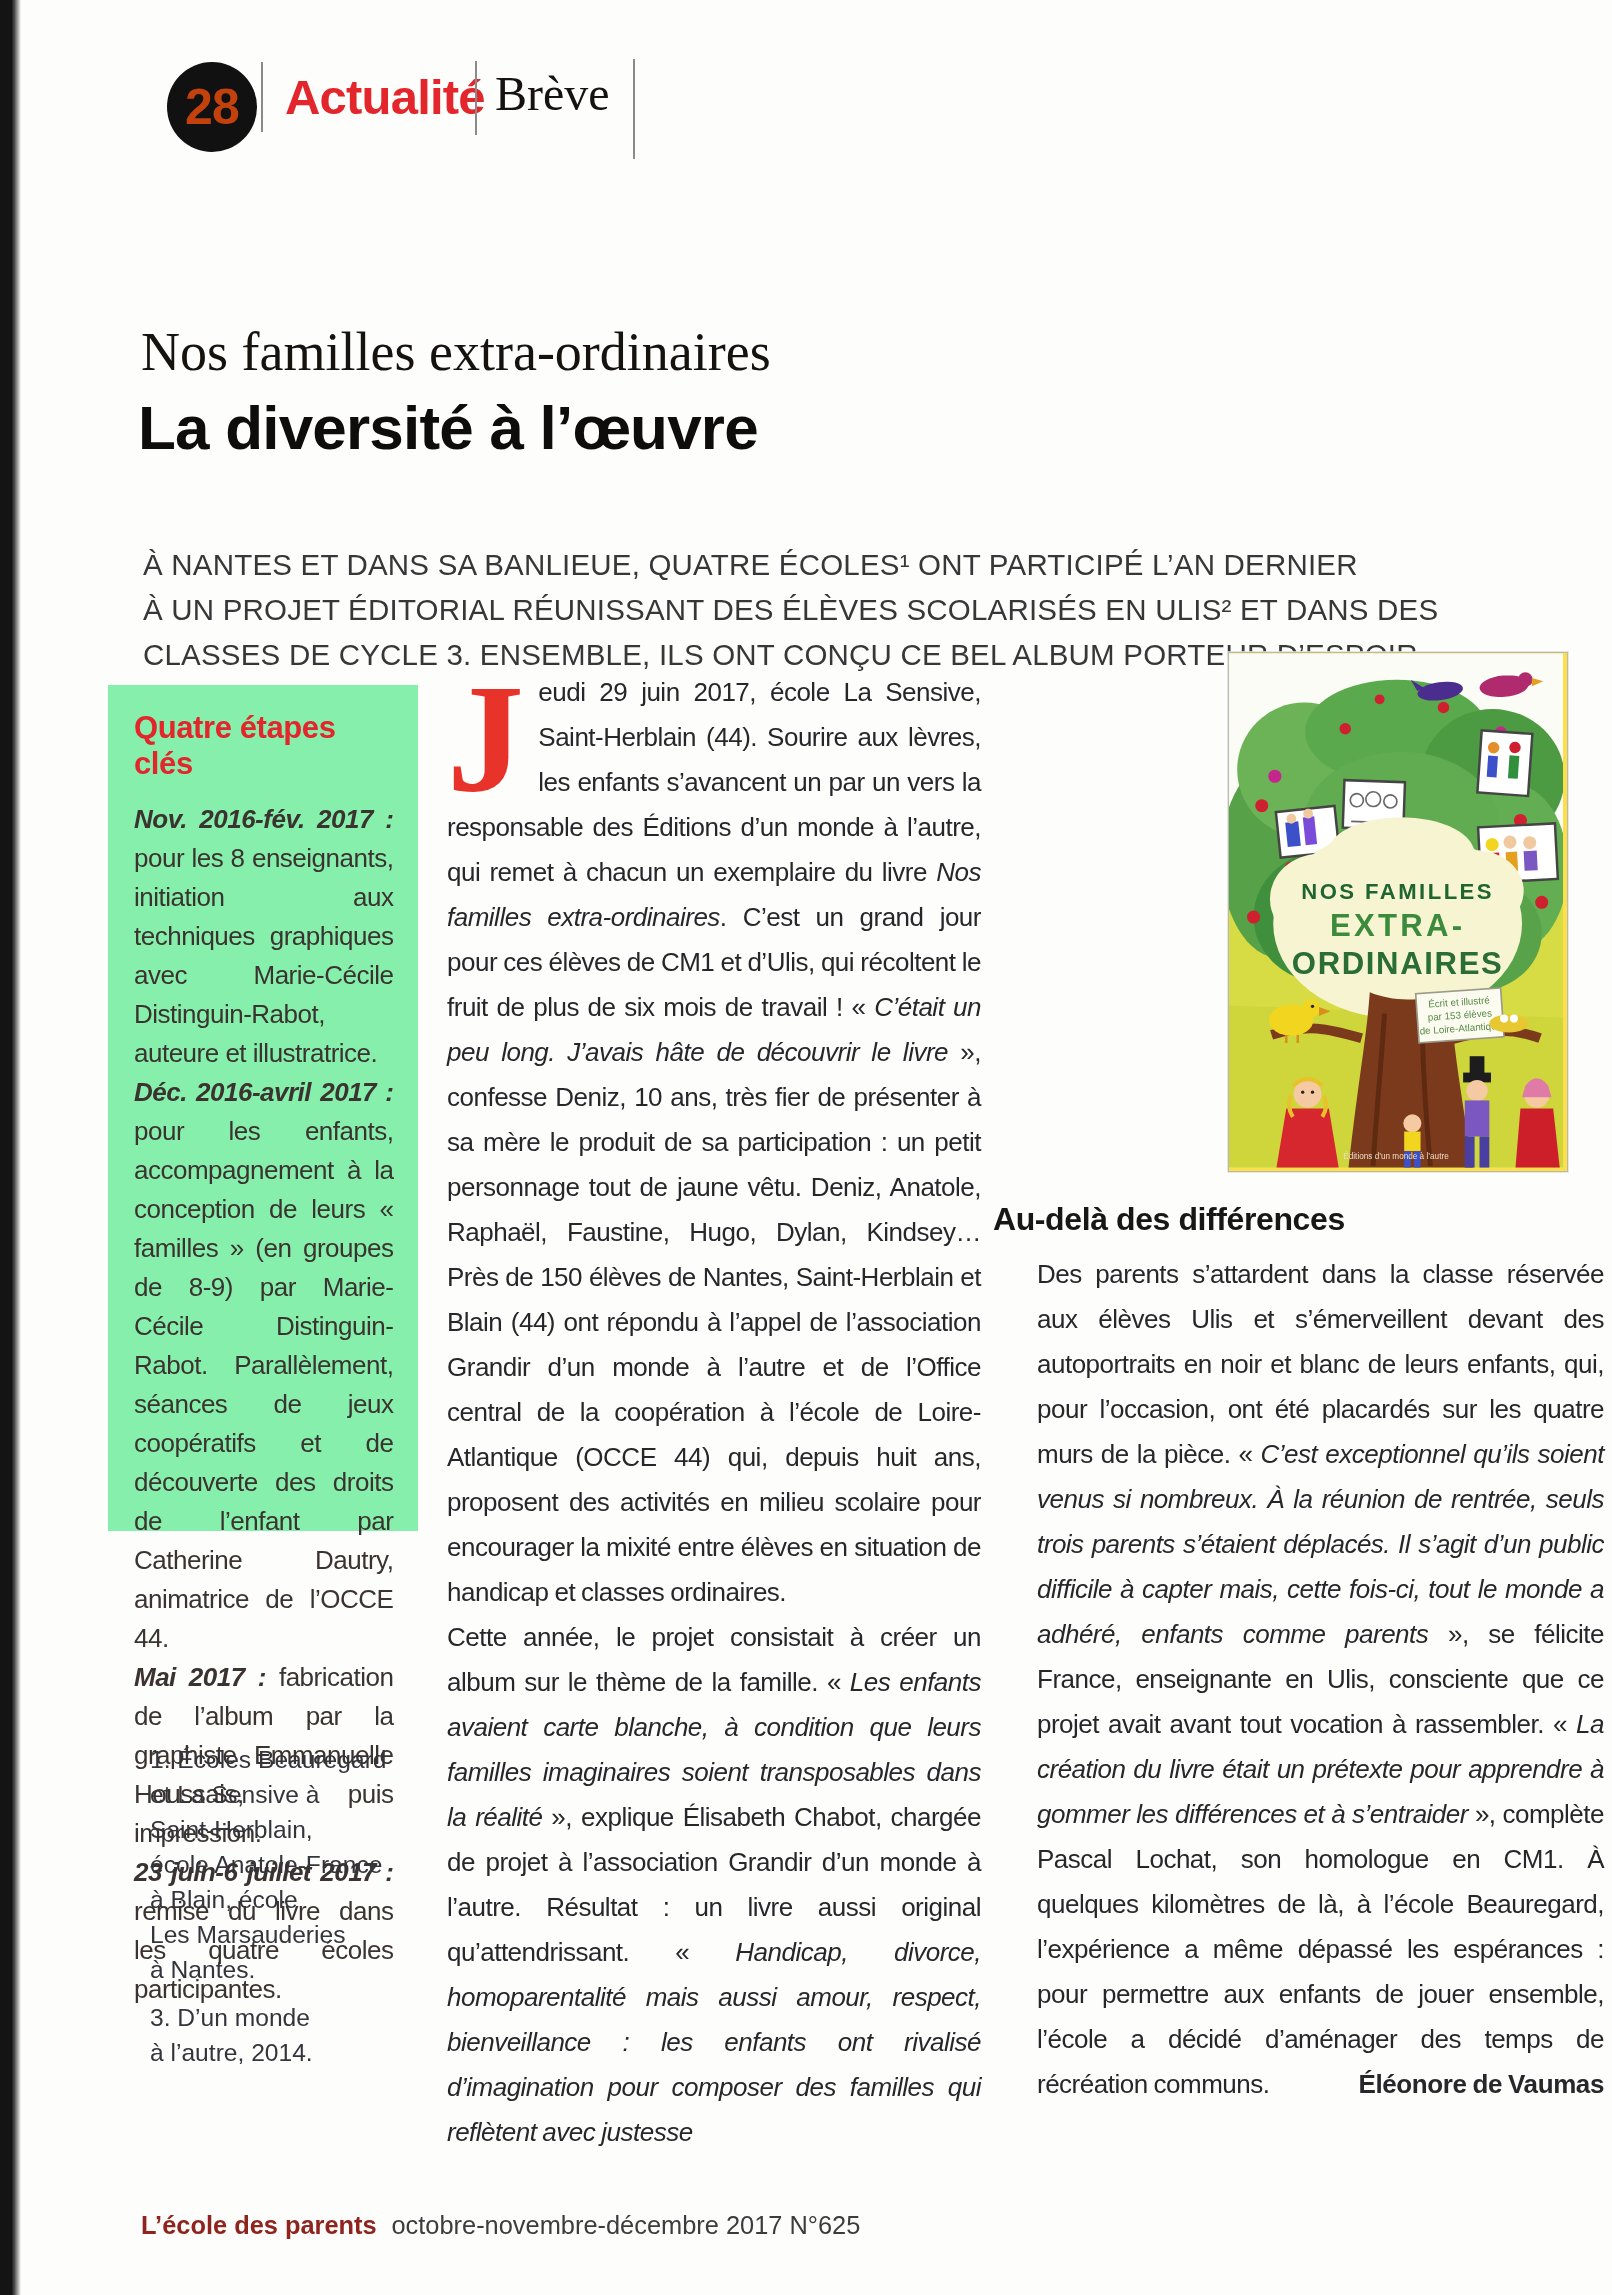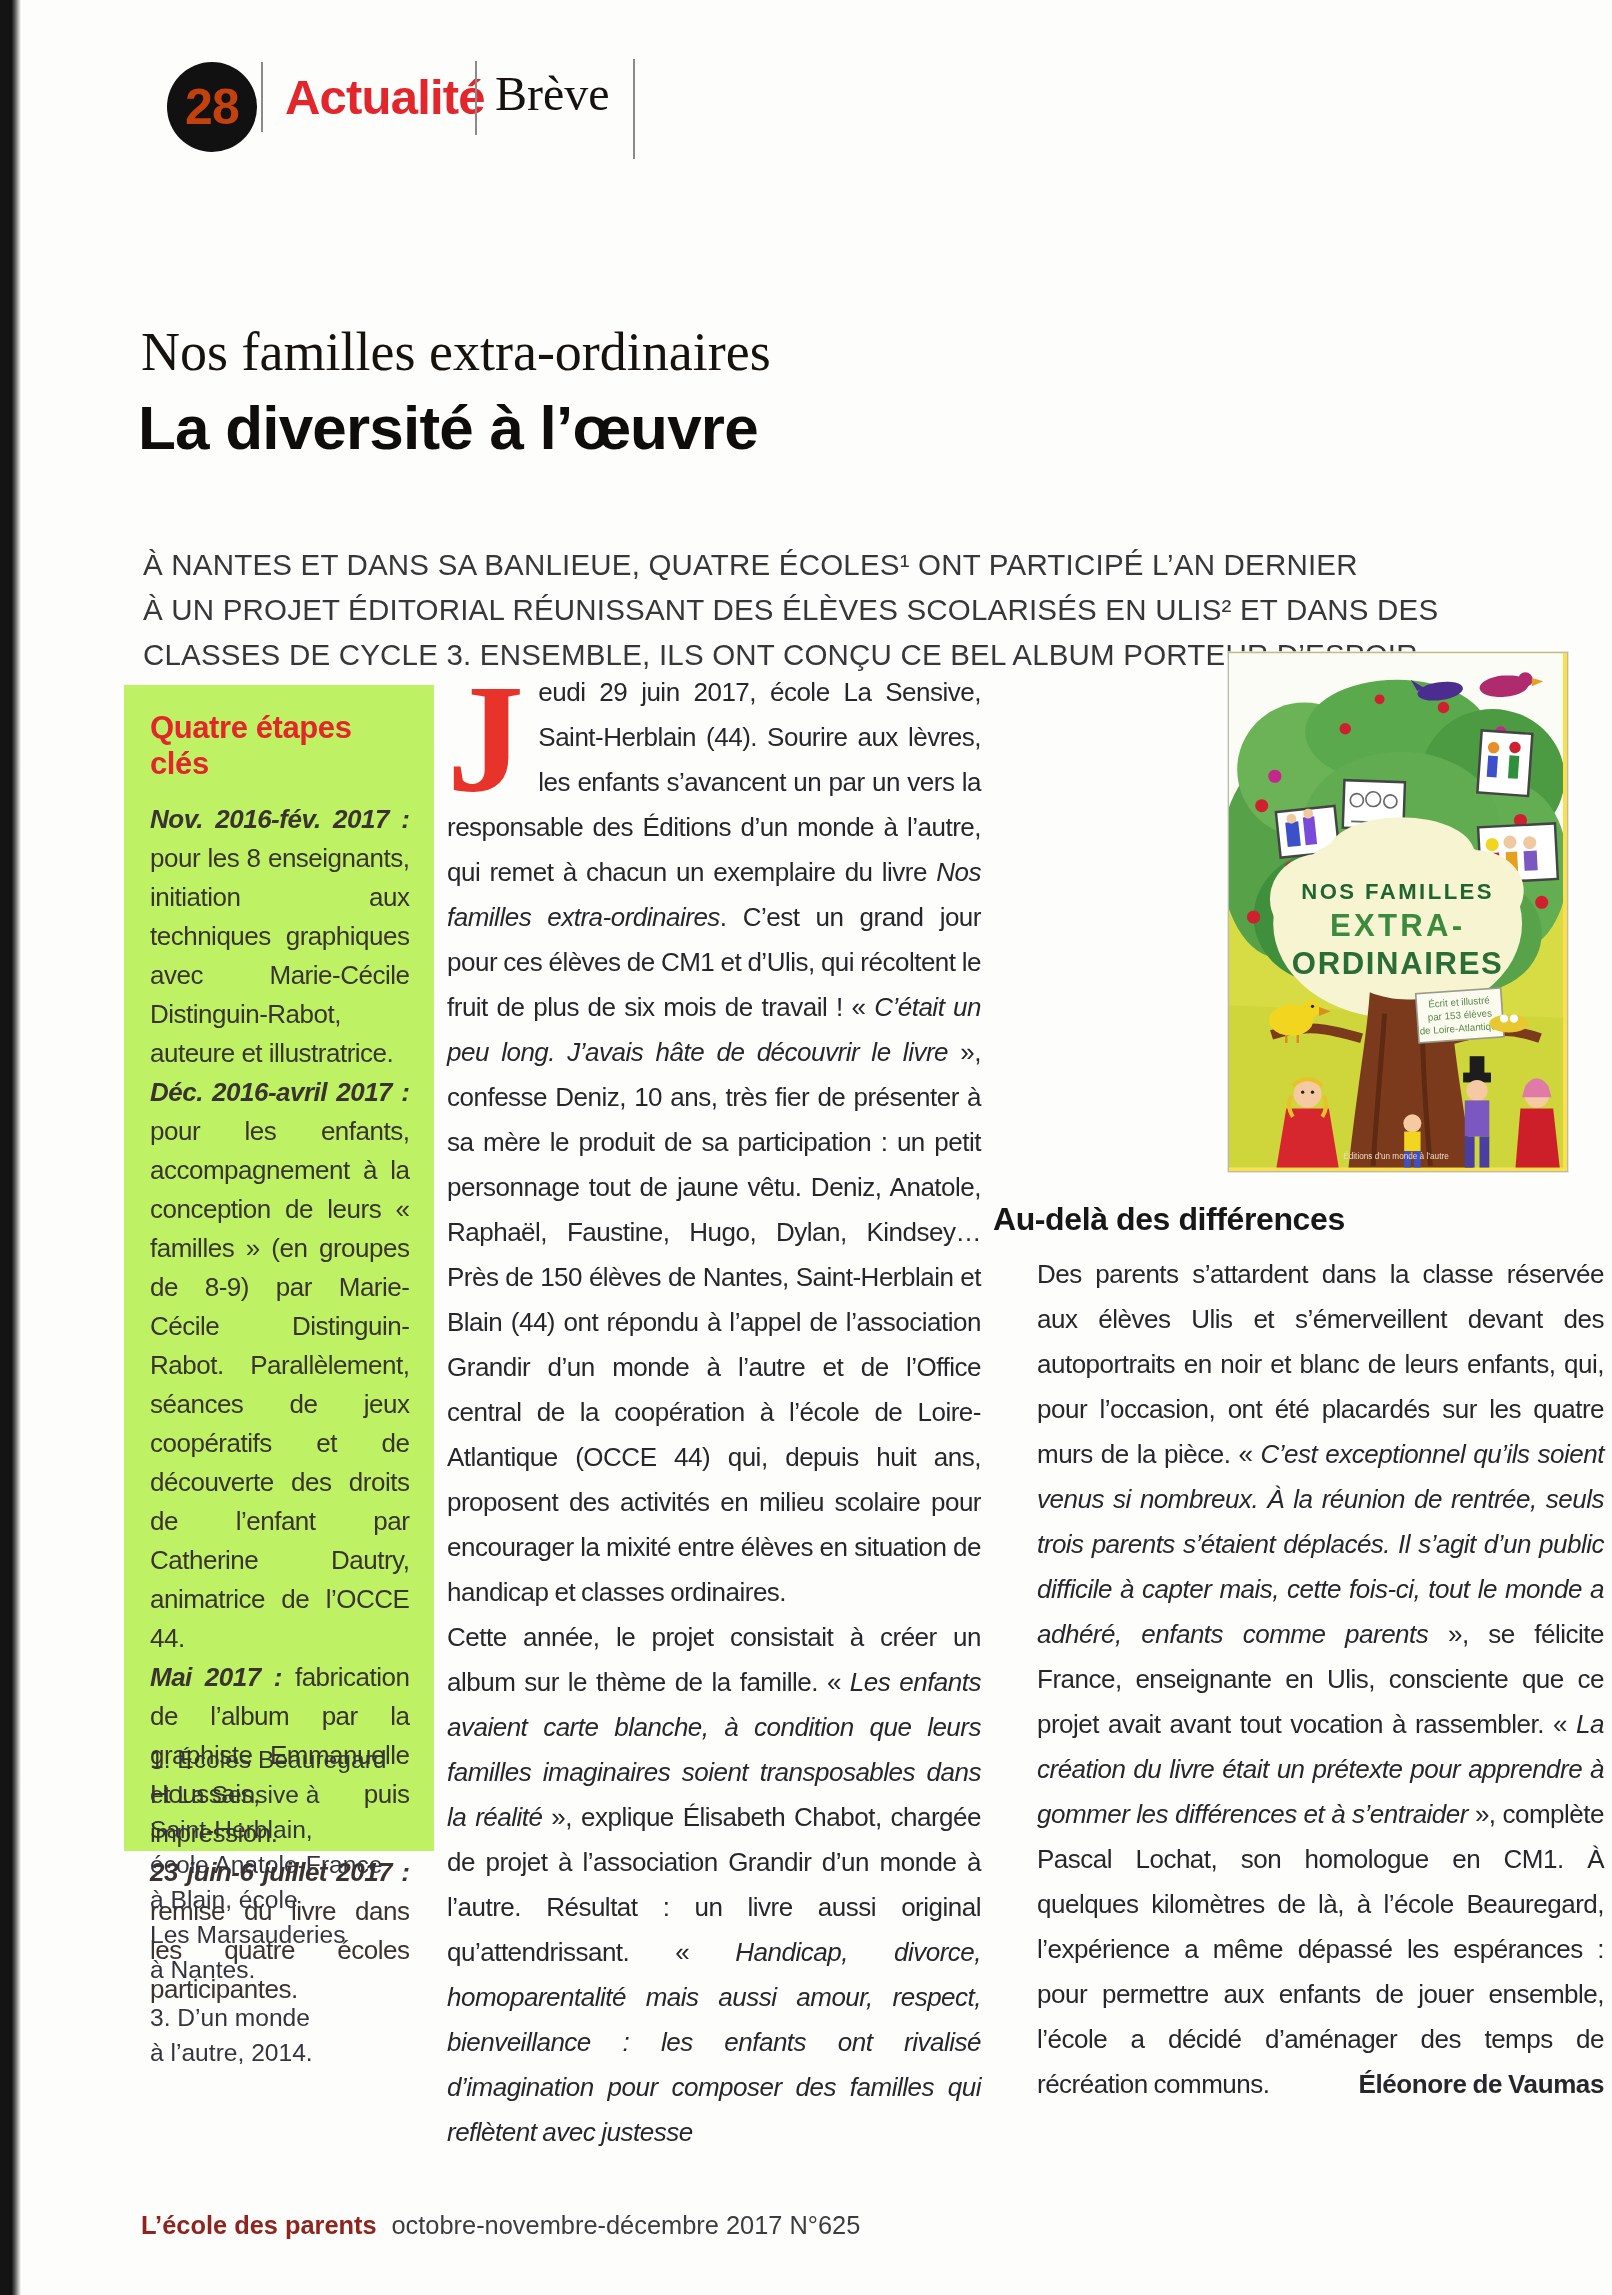--- a/index.html
+++ b/index.html
@@ -22,21 +22,21 @@
   .section-label{left:285px;top:69px;font-size:49px;font-weight:800;color:#e2262b;letter-spacing:-0.8px;}
   .subsection-label{left:495px;top:66px;font-family:"Liberation Serif",serif;font-size:48px;color:#15120f;}
 
   
   .kicker{left:141px;top:321px;font-family:"Liberation Serif",serif;font-size:54px;color:#16130f;letter-spacing:0;}
   .main-title{left:138px;top:392px;font-size:62px;font-weight:800;color:#0e0d0c;letter-spacing:-0.8px;}
   .standfirst{left:143px;top:498px;width:1418px;font-size:29.5px;line-height:45px;color:#37373a;
               white-space:pre-line;letter-spacing:0.2px;margin-top:44px;}
 
   
-  .sidebar{left:124px;top:685px;width:310px;height:1166px;background:#bef264;box-sizing:border-box;
+  .sidebar{left:108px;top:685px;width:310px;height:846px;background:#86efac;box-sizing:border-box;
            padding:24.6px 24.6px 0 26px;}
   .sidebar-title{color:#e2262b;font-size:31px;font-weight:800;margin:0 0 18px 0;letter-spacing:-0.4px;}
   .sidebar-body p{margin:0;font-size:26px;line-height:39px;color:#3a332f;text-align:justify;
                   letter-spacing:-0.5px;}
   .footnotes{left:138px;top:1742px;width:287px;font-size:24.6px;line-height:35px;color:#34343c;}
   .footnote{white-space:pre-line;margin:0 0 13px 12px;}
 
   
   .rich p{margin:0;}
   .col-mid{left:447px;top:670px;width:534px;font-size:26px;line-height:45px;text-align:justify;

